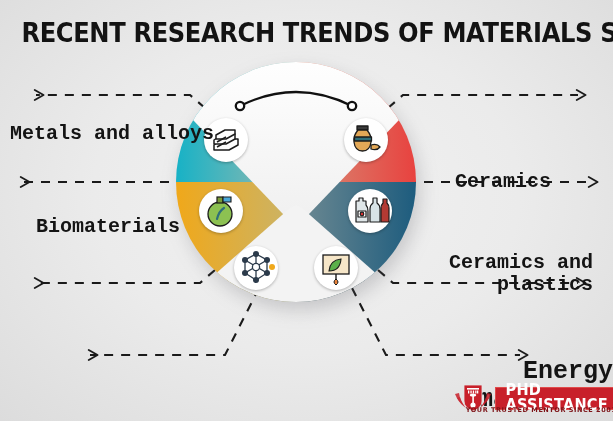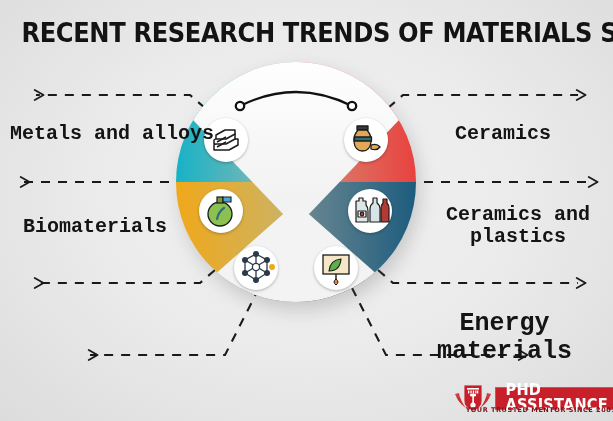--- a/index.html
+++ b/index.html
@@ -27,23 +27,23 @@
   .wheel-shadow{
     position:absolute;left:4px;top:8px;width:240px;height:240px;border-radius:50%;
     background:rgba(90,90,95,0.26);filter:blur(9px);
   }
   
   .lbl{
     position:absolute;font-family:Liberation Mono, monospace;
     font-weight:bold;color:#141414;line-height:1.12;
   }
   .lbl.left{text-align:left;}
-  .lbl.right{text-align:center;}
+  .lbl.right{text-align:right;margin-top:48px;}
   #lbl-metals   {left:10px; top:123px; font-size:20px;}
-  #lbl-bio      {left:23px; top:216px; font-size:20px;}
+  #lbl-bio      {left:36px; top:216px; font-size:20px;}
   #lbl-nano     {left:52px; top:310px; font-size:19px;}
   #lbl-ceramics {left:455px;top:123px; font-size:20px;}
   #lbl-polymers {left:443px;top:204px; font-size:20px;width:150px;}
   #lbl-energy   {left:396px;top:310px; font-size:25px;}
   
   .conn{position:absolute;left:0;top:0;width:613px;height:421px;pointer-events:none;}
   
   #logo{position:absolute;left:452px;top:381px;height:34px;display:flex;align-items:center;}
   .logo-crest{width:42px;height:32px;position:relative;flex:0 0 auto;}
   .logo-bar{

